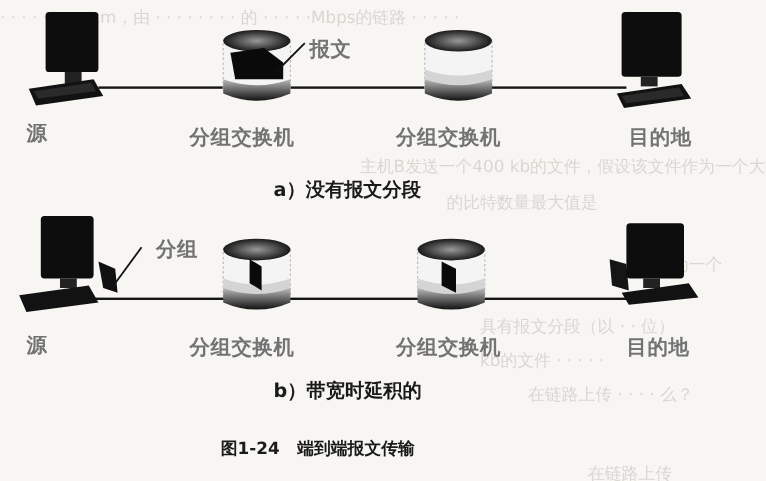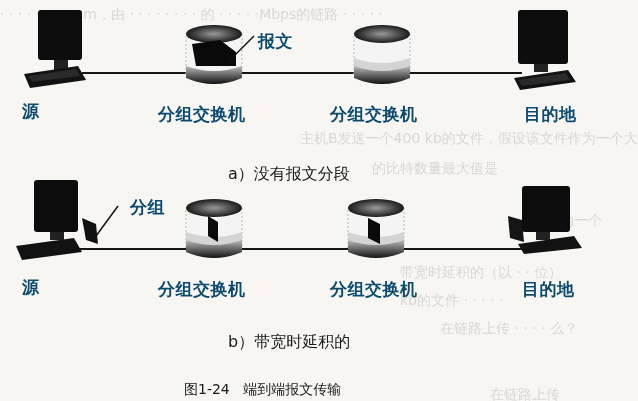--- a/index.html
+++ b/index.html
@@ -8,37 +8,37 @@
     background: #f7f6f3;
     font-family: "DejaVu Sans", sans-serif;
     position: relative; color: #111;
   }
   .bleed {
     position: absolute; color: #d9d7d2; font-size: 14px;
     white-space: nowrap; filter: blur(0.6px);
   }
   .label {
     position: absolute; font-size: 17px; font-weight: bold;
-    color: #0c4a6e; white-space: nowrap; letter-spacing: 0.5px;
+    color: #737373; white-space: nowrap; letter-spacing: 0.5px;
   }
   .caption {
-    position: absolute; font-size: 16px; font-weight: normal;
-    color: #1a1a1a; white-space: nowrap; margin-top: 16px;
+    position: absolute; font-size: 16px; font-weight: bold;
+    color: #1a1a1a; white-space: nowrap;
   }
   .link { position: absolute; height: 2px; background: #151515; }
   svg { position: absolute; overflow: visible; }
 </style>
 </head>
 <body>
 
 <div class="bleed" style="left:0;top:6px;">· · · · · · · · ·cm，由 · · · · · · · · 的 · · · · ·Mbps的链路 · · · · ·</div>
 <div class="bleed" style="left:300px;top:130px;">主机B发送一个400 kb的文件，假设该文件作为一个大报文</div>
 <div class="bleed" style="left:360px;top:160px;margin-left:12px;">的比特数量最大值是</div>
 <div class="bleed" style="left:560px;top:212px;">为一个</div>
-<div class="bleed" style="left:400px;top:264px;">带宽时延积的（以 · · 位）</div>
+<div class="bleed" style="left:400px;top:264px;">具有报文分段（以 · · 位）</div>
 <div class="bleed" style="left:400px;top:292px;">kb的文件 · · · · ·</div>
 <div class="bleed" style="left:440px;top:320px;">在链路上传 · · · · 么？</div>
 <div class="bleed" style="left:490px;top:386px;">在链路上传</div>
 
 <div>
   <div class="link" style="left:82px;top:72px;width:440px;"></div>
 
   <svg style="left:16px;top:8px;" width="76" height="80">
     <rect x="22" y="2" width="44" height="50" rx="3" fill="#0d0d0d"></rect>
     <rect x="38" y="52" width="14" height="10" fill="#222"></rect>

